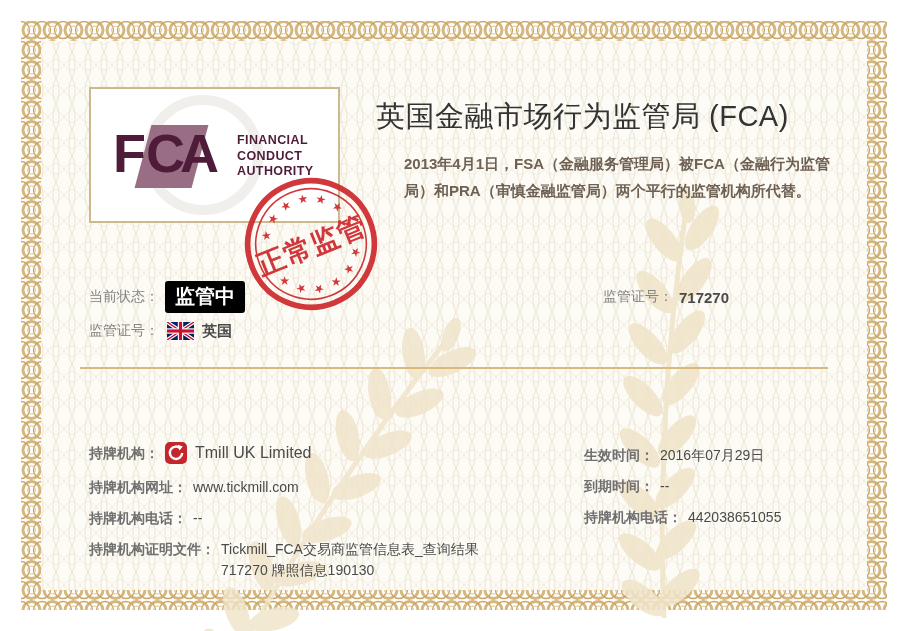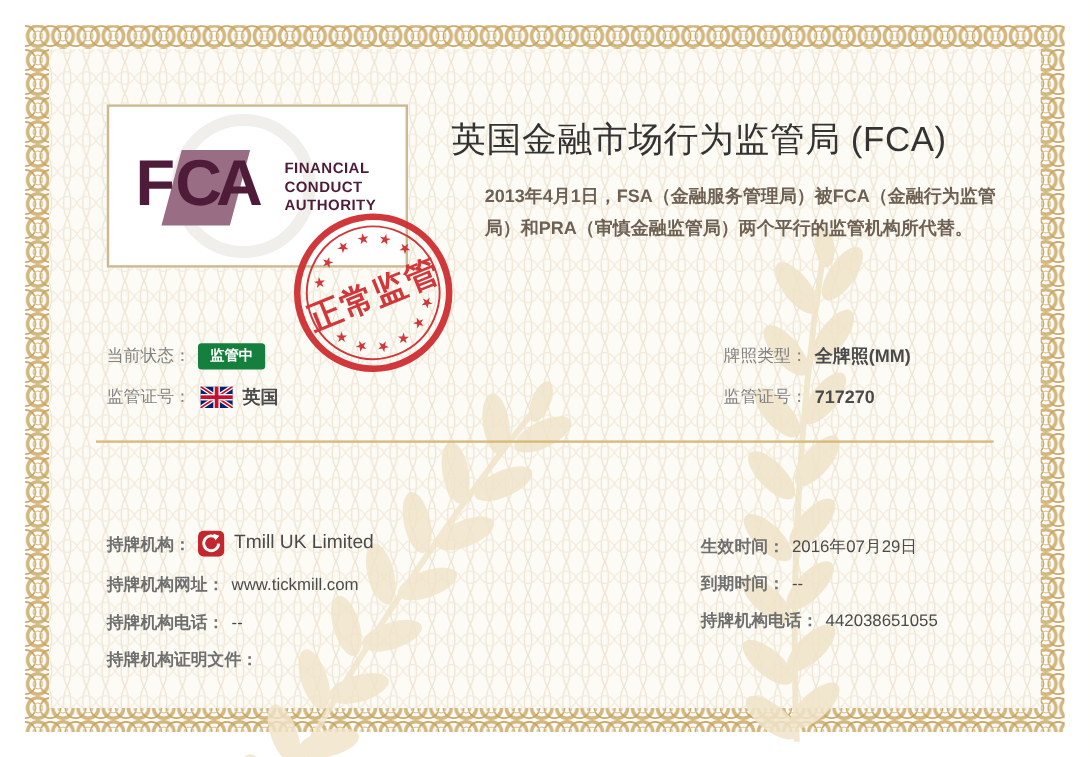--- a/index.html
+++ b/index.html
@@ -31,21 +31,21 @@
 
   
   .stamp{position:absolute;left:243px;top:176px;z-index:3;transform:rotate(-22deg);opacity:0.93;}
 
   
   .status-col{position:absolute;z-index:2;}
   .status-col.left{left:89px;top:286px;}
   .status-col.right{left:603px;top:286px;}
   .status-row{display:flex;align-items:center;height:22px;margin-bottom:12px;}
   .status-label{font-size:14px;color:#828282;white-space:nowrap;}
-  .badge{background:#15803d;color:#ffffff;font-size:12px;font-weight:bold;padding:2px 10px 3px;
+  .badge{background:#000000;color:#ffffff;font-size:20px;font-weight:bold;padding:2px 10px 3px;
     border-radius:3px;margin-left:6px;}
   .status-value{font-size:15px;font-weight:bold;color:#4a4a4a;margin-left:6px;}
   .flag-wrap{margin-left:8px;display:flex;align-items:center;}
   .status-value.after-flag{margin-left:8px;}
 
   .divider{position:absolute;left:80px;top:367px;width:748px;height:2px;background:#d8b97e;z-index:2;}
 
   
   .details-col{position:absolute;z-index:2;margin-top:47px;}
   .details-col.left{left:89px;top:395px;}
@@ -170,24 +170,20 @@
         <rect x="26.5" width="7" height="40" fill="#C8102E"></rect>
         <rect y="16.5" width="60" height="7" fill="#C8102E"></rect>
       </svg>
     </span>
     <span class="status-value after-flag">英国</span>
   </div>
 </div>
 
 <div class="status-col right">
   <div class="status-row">
-    <span class="status-label">牌照类型：</span>
-    <span class="status-value">全牌照(MM)</span>
-  </div>
-  <div class="status-row">
     <span class="status-label">监管证号：</span>
     <span class="status-value">717270</span>
   </div>
 </div>
 
 <div class="divider"></div>
 
 <div class="details-col left">
   <div class="detail-row org">
     <span class="detail-label">持牌机构：</span>
@@ -201,20 +197,24 @@
   <div class="detail-row">
     <span class="detail-label">持牌机构网址：</span>
     <span class="detail-value">www.tickmill.com</span>
   </div>
   <div class="detail-row">
     <span class="detail-label">持牌机构电话：</span>
     <span class="detail-value">--</span>
   </div>
   <div class="detail-row">
     <span class="detail-label">持牌机构证明文件：</span>
+    <span class="detail-value proof-lines">
+      <span>Tickmill_FCA交易商监管信息表_查询结果</span>
+      <span>717270 牌照信息190130</span>
+    </span>
   </div>
 </div>
 
 <div class="details-col right">
   <div class="detail-row">
     <span class="detail-label">生效时间：</span>
     <span class="detail-value">2016年07月29日</span>
   </div>
   <div class="detail-row">
     <span class="detail-label">到期时间：</span>

